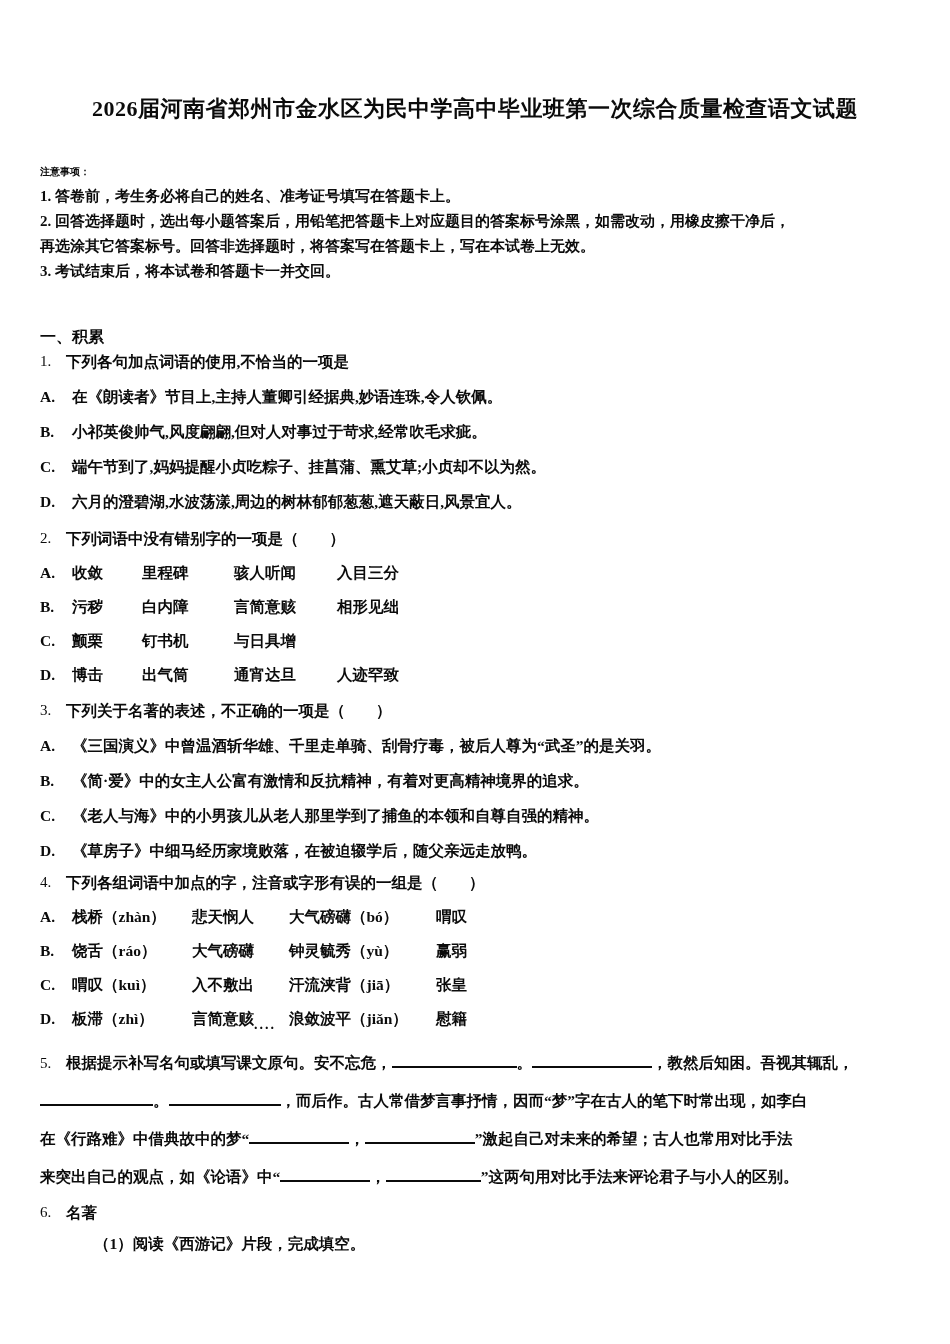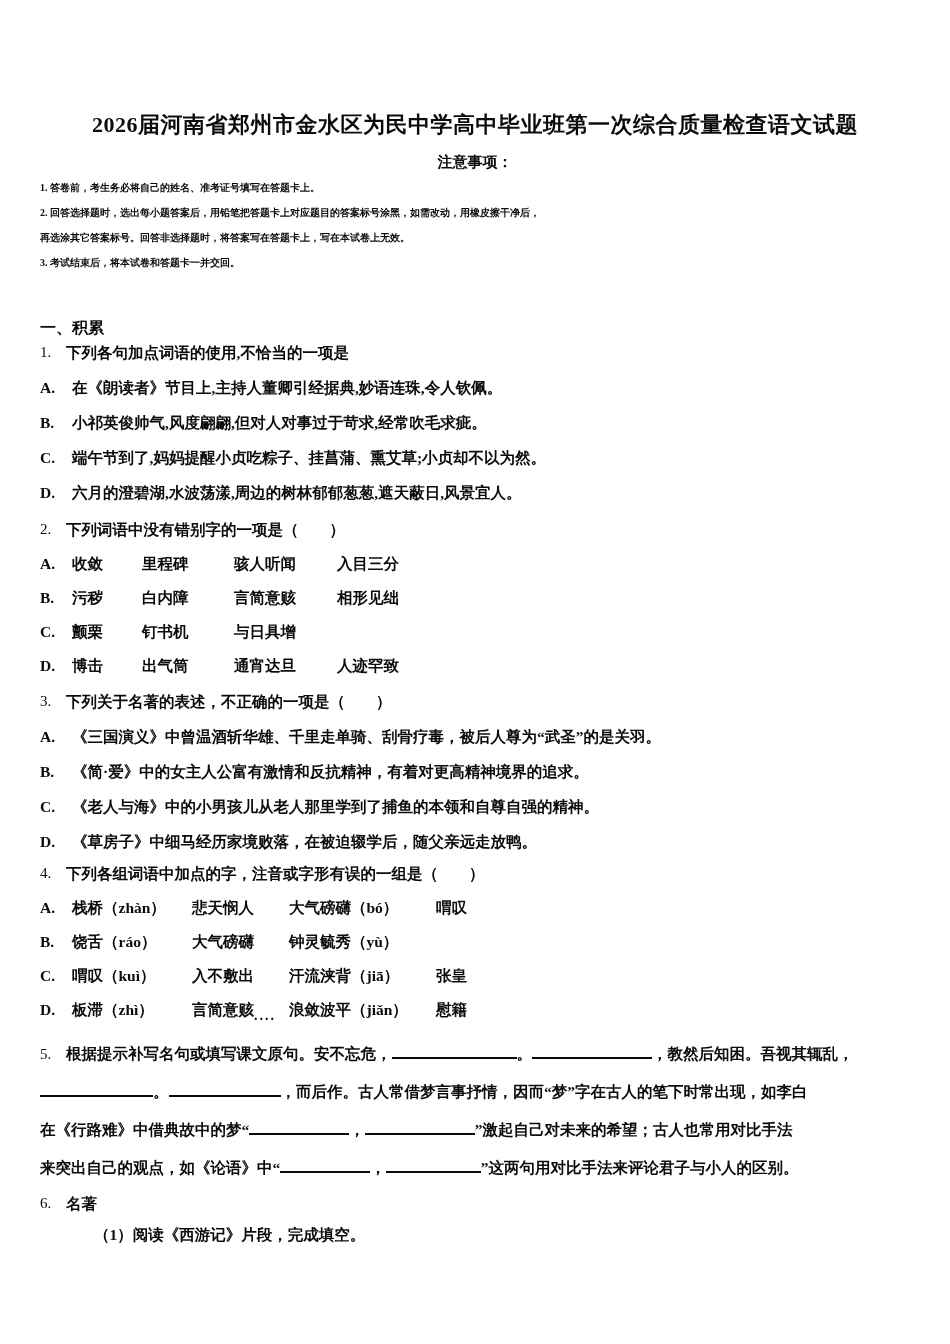--- a/index.html
+++ b/index.html
@@ -1,39 +1,39 @@
 <!DOCTYPE html>
 <html><head>
 <meta charset="utf-8">
 <style>
   html, body { margin: 0; padding: 0; background: #ffffff; }
   .page {
     position: relative;
     width: 950px;
     height: 1344px;
     box-sizing: border-box;
-    padding: 16px 40px;
+    padding: 0 40px;
     background: #ffffff;
     color: #0b0b0b;
     font-family: "Liberation Serif", "DejaVu Serif", serif;
     font-weight: 700;
     font-size: 15.5px;
     overflow: hidden;
   }
   .title {
     margin: 0;
     padding-top: 94px;
     text-align: center;
     font-size: 22px;
     line-height: 30px;
     font-weight: 800;
     letter-spacing: 0.5px;
   }
-  .notice-label { margin-top: 10px; line-height: 25px; font-size: 15px; text-align: center; }
-  .notice-line  { margin: 0; line-height: 25px; font-size: 10px; }
+  .notice-label { margin-top: 35px; line-height: 25px; font-size: 10px; }
+  .notice-line  { margin: 0; line-height: 25px; font-size: 15px; }
   .section-head { margin-top: 40px; line-height: 25px; font-size: 16px; }
   .stem { margin: 0; line-height: 25px; display: flex; }
   .stem.g12 { margin-top: 12px; }
   .stem.g11 { margin-top: 11px; }
   .stem.g7  { margin-top: 7px; }
   .stem.g4  { margin-top: 4px; }
   .qnum {
     font-weight: 400;
     font-size: 15px;
     flex: none;
@@ -174,20 +174,21 @@
     <span class="q4c1">栈桥（zhàn）</span>
     <span class="q4c2">悲天悯人</span>
     <span class="q4c3">大气磅礴（bó）</span>
     <span class="cell-last">喟叹</span>
   </div>
   <div class="wrow">
     <span class="opt-label">B.</span>
     <span class="q4c1">饶舌（ráo）</span>
     <span class="q4c2">大气磅礴</span>
     <span class="q4c3">钟灵毓秀（yù）</span>
+    <span class="cell-last">赢弱</span>
   </div>
   <div class="wrow">
     <span class="opt-label">C.</span>
     <span class="q4c1">喟叹（kuì）</span>
     <span class="q4c2">入不敷出</span>
     <span class="q4c3">汗流浃背（jiā）</span>
     <span class="cell-last">张皇</span>
   </div>
   <div class="wrow">
     <span class="opt-label">D.</span>

